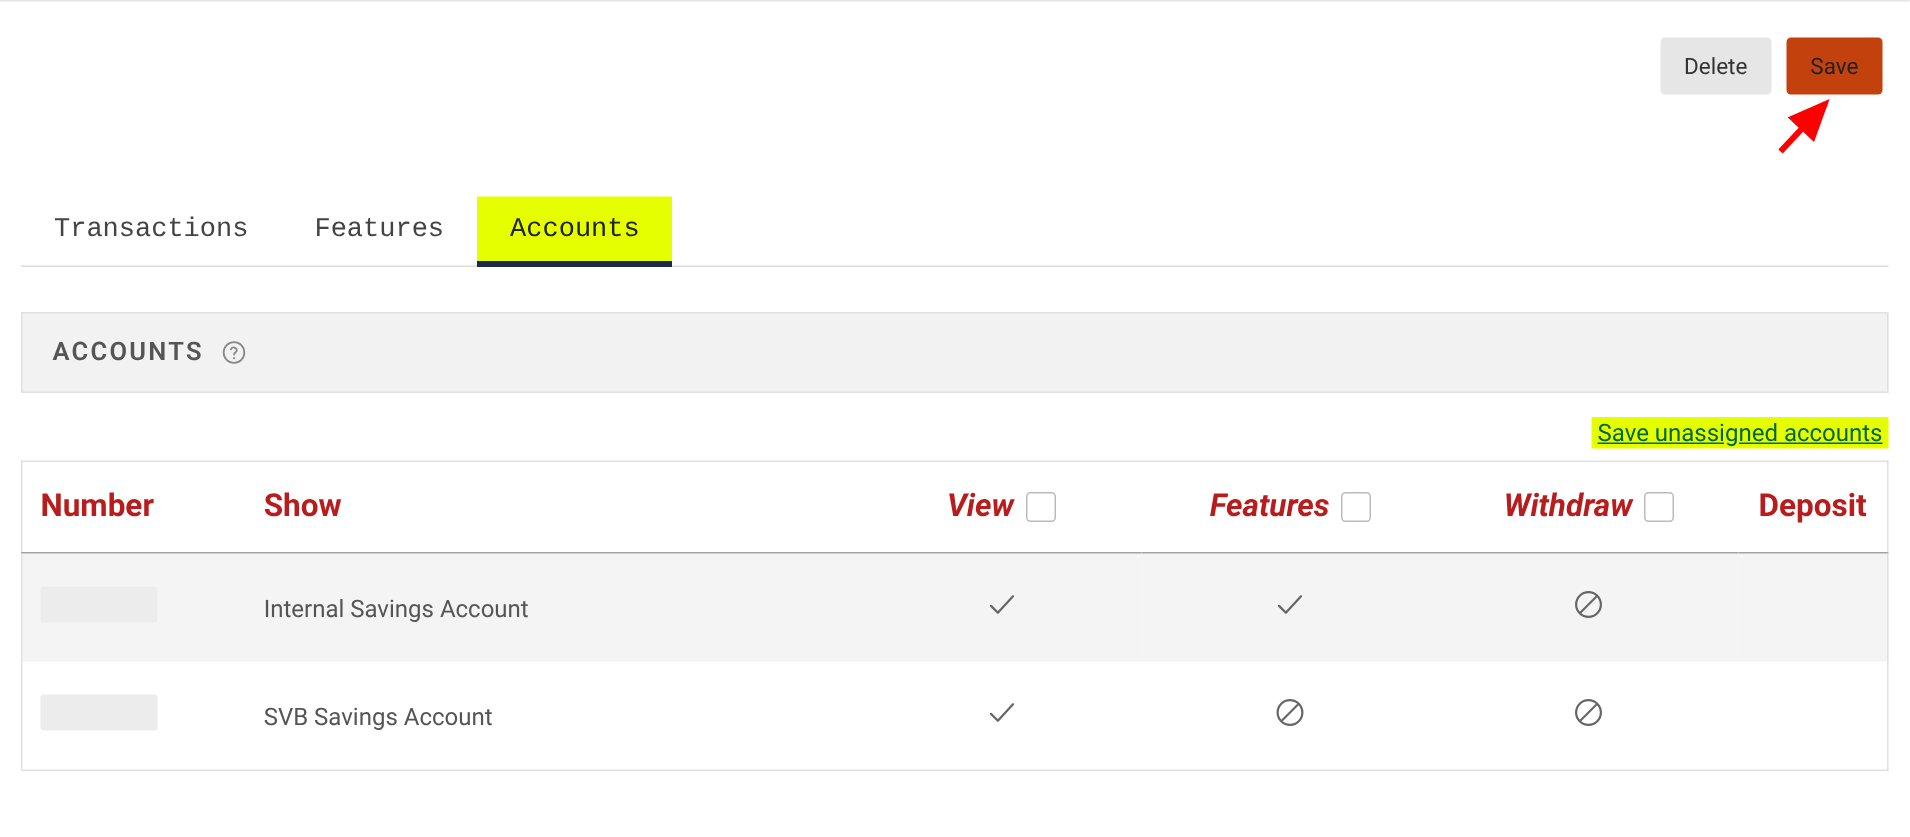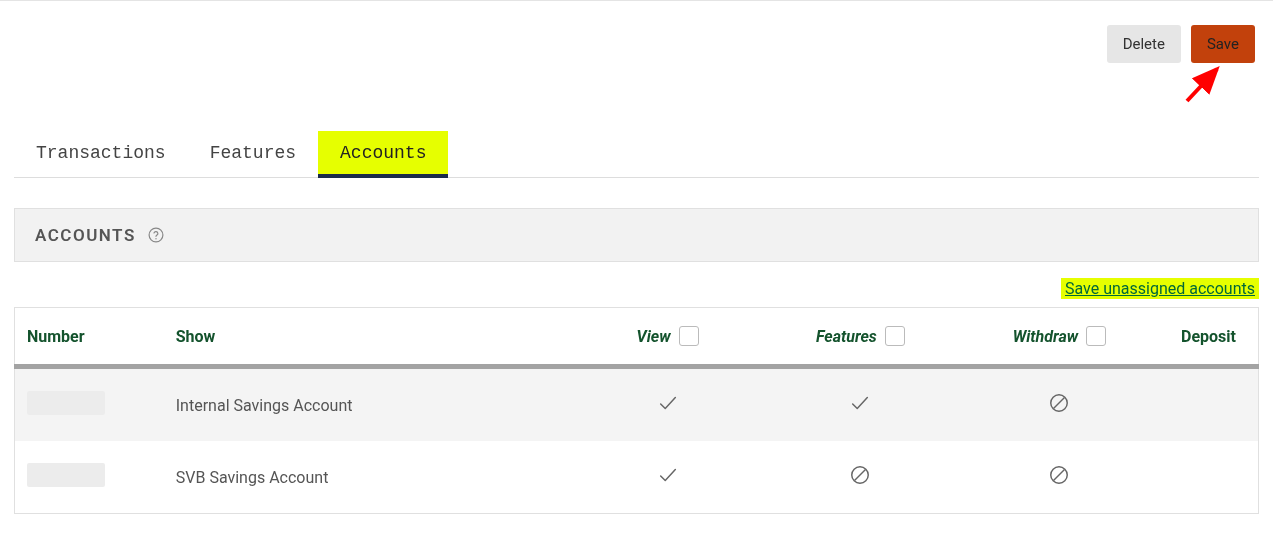--- a/index.html
+++ b/index.html
@@ -114,25 +114,25 @@
       display: inline-block;
     }
     table.accounts {
       width: 100%;
       border-collapse: collapse;
       margin-top: 6px;
       border: 1px solid #e0e0e0;
     }
     table.accounts thead th {
       text-align: left;
-      font-size: 16px;
+      font-size: 21px;
       font-weight: 700;
-      color: #14532d;
+      color: #b91c1c;
       padding: 18px 12px;
-      border-bottom: 5px solid #a3a3a3;
+      border-bottom: 1px solid #a3a3a3;
       background: #fff;
     }
     table.accounts thead th.center {
       text-align: center;
     }
     .th-check {
       display: inline-flex;
       align-items: center;
       gap: 8px;
       justify-content: center;

